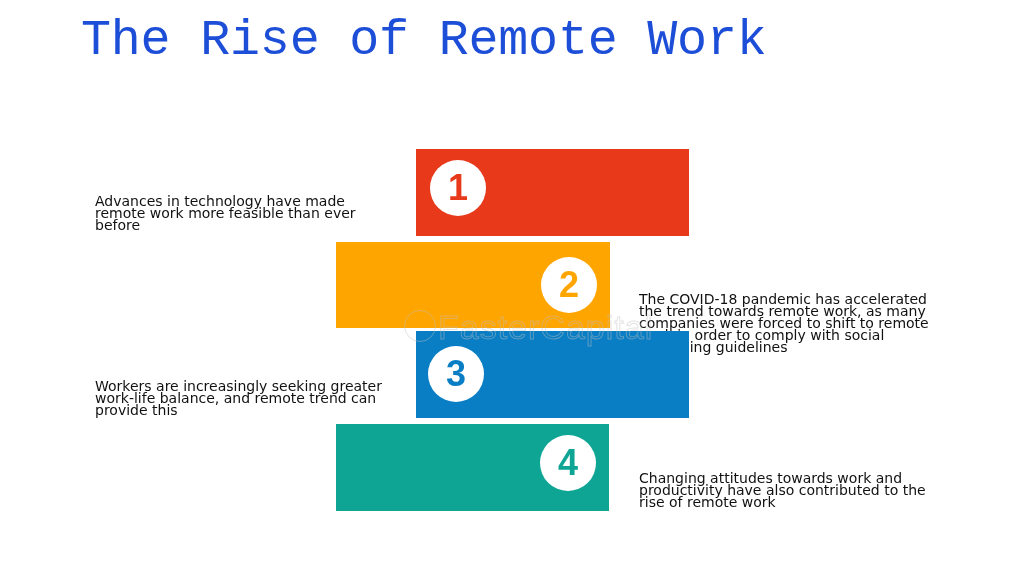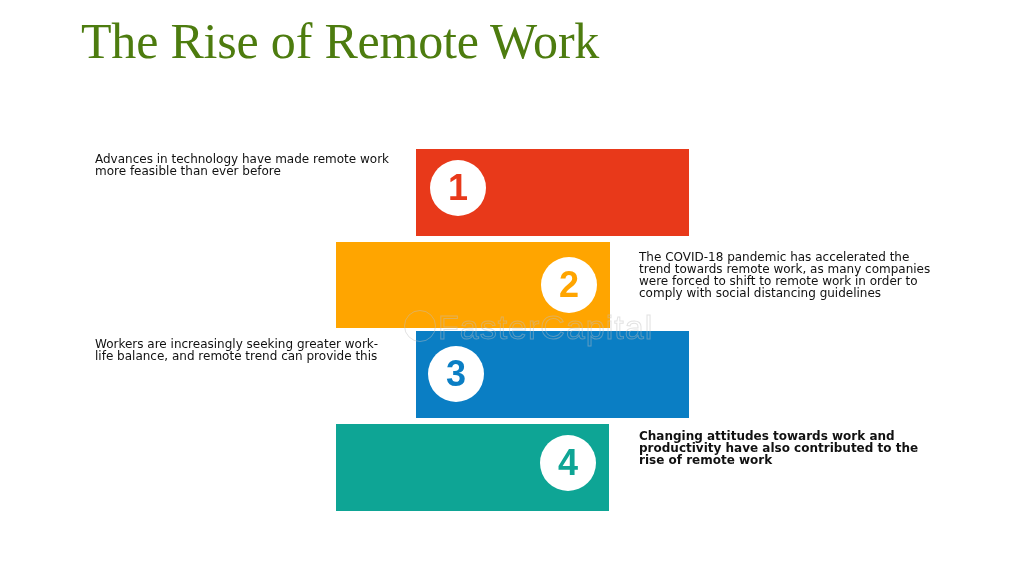--- a/index.html
+++ b/index.html
@@ -3,27 +3,27 @@
   <meta charset="utf-8">
   <style>
     html, body { margin: 0; padding: 0; }
     body {
       width: 1024px; height: 576px; position: relative; overflow: hidden;
       background: #ffffff;
       font-family: "Liberation Sans", sans-serif;
     }
     .title {
       position: absolute; left: 81px; top: 12px;
-      font-family: Liberation Serif, serif;
-      font-size: 50px; line-height: 58px; color: #4d7c0f; letter-spacing: -0.2px;
+      font-family: Liberation Mono, monospace;
+      font-size: 50px; line-height: 58px; color: #1d4ed8; letter-spacing: -0.2px;
     }
     .note {
       position: absolute; width: 300px;
       font-family: "DejaVu Sans", sans-serif;
-      font-size: 12px; line-height: 12px; color: #111111;
+      font-size: 14px; line-height: 12px; color: #111111; margin-top: 42px;
     }
     .bar { position: absolute; }
     .circle {
       position: absolute; width: 56px; height: 56px; border-radius: 50%;
       background: #ffffff;
       display: flex; align-items: center; justify-content: center;
       font-family: "Liberation Sans", sans-serif; font-weight: bold;
       font-size: 36px; line-height: 1;
     }
     .watermark {
@@ -52,19 +52,19 @@
 <div class="note" style="left:639px; top:251px; width:300px;">The COVID-18 pandemic has accelerated the trend towards remote work, as many companies were forced to shift to remote work in order to comply with social distancing guidelines</div>
 <div class="bar" style="left:336px; top:242px; width:274px; height:86px; background:#FFA500;">
   <div class="circle" style="left:205px; top:15px; color:#FFA500;">2</div>
 </div>
 
 <div class="note" style="left:95px; top:338px;">Workers are increasingly seeking greater work-life balance, and remote trend can provide this</div>
 <div class="bar" style="left:416px; top:331px; width:273px; height:87px; background:#0A7EC4;">
   <div class="circle" style="left:12px; top:15px; color:#0A7EC4;">3</div>
 </div>
 
-<div class="note" style="left:639px; top:430px; width:290px;font-weight:bold;">Changing attitudes towards work and productivity have also contributed to the rise of remote work</div>
+<div class="note" style="left:639px; top:430px; width:290px;">Changing attitudes towards work and productivity have also contributed to the rise of remote work</div>
 <div class="bar" style="left:336px; top:424px; width:273px; height:87px; background:#0EA595;">
   <div class="circle" style="left:204px; top:11px; color:#0EA595;">4</div>
 </div>
 
 <div class="wm-logo"></div>
 <div class="watermark" style="left:438px;">FasterCapital</div>
 
 </body></html>

